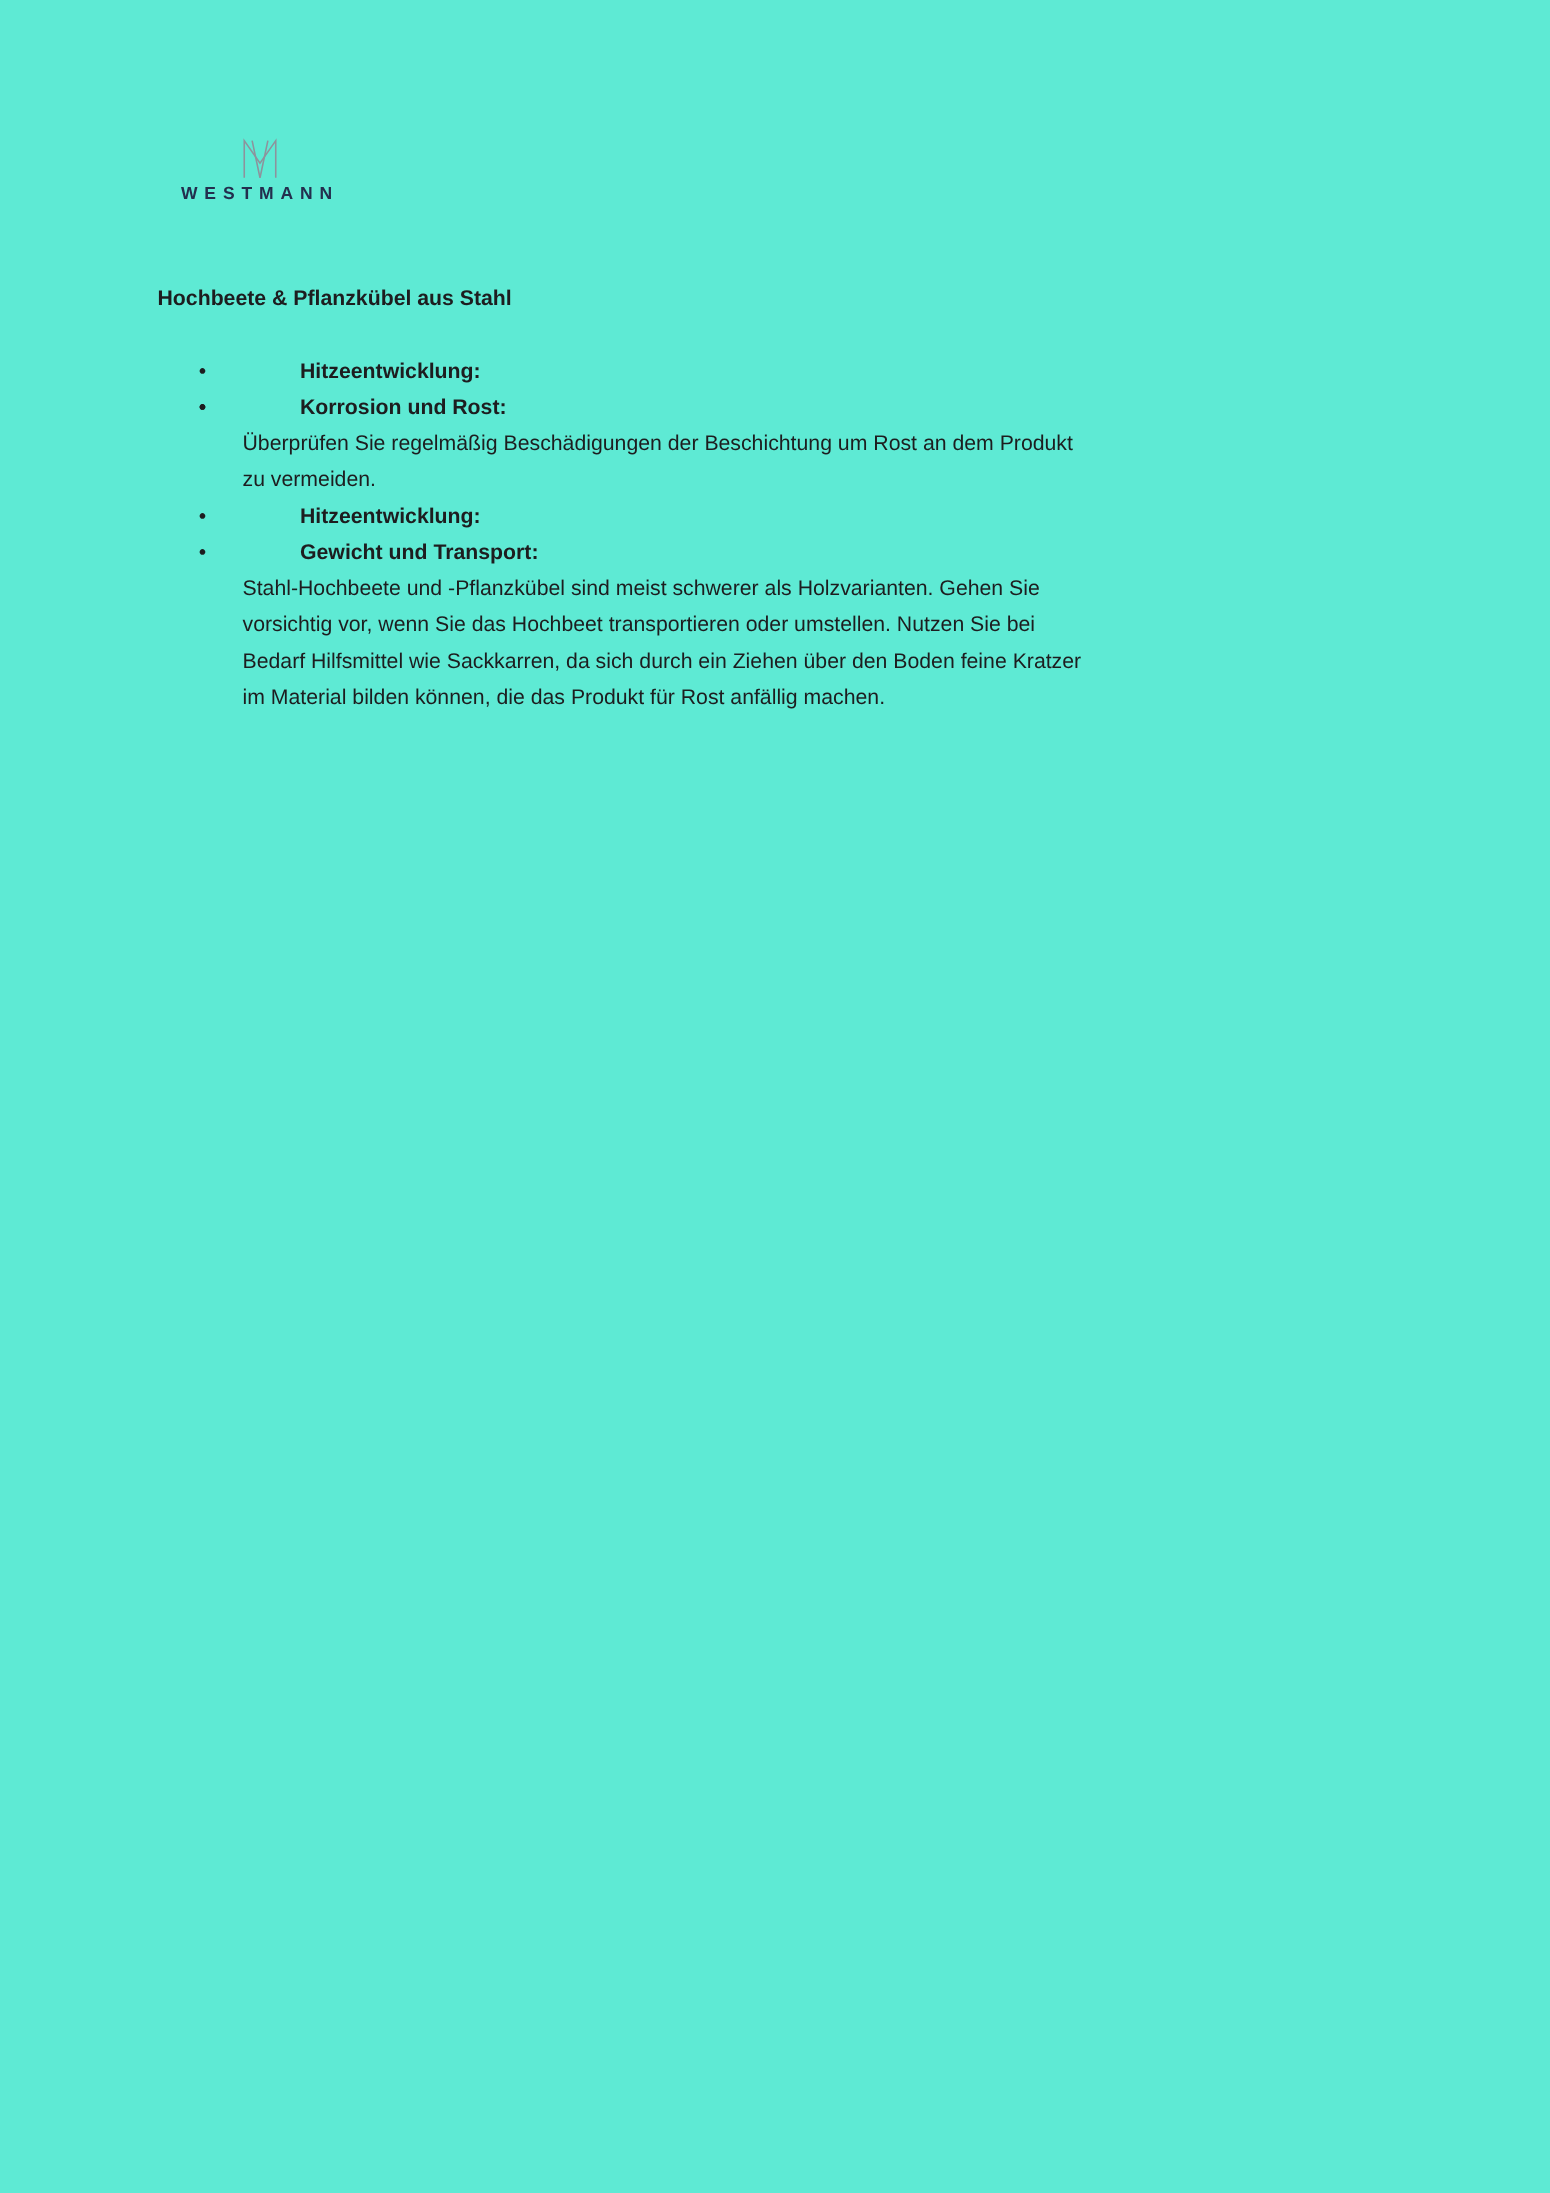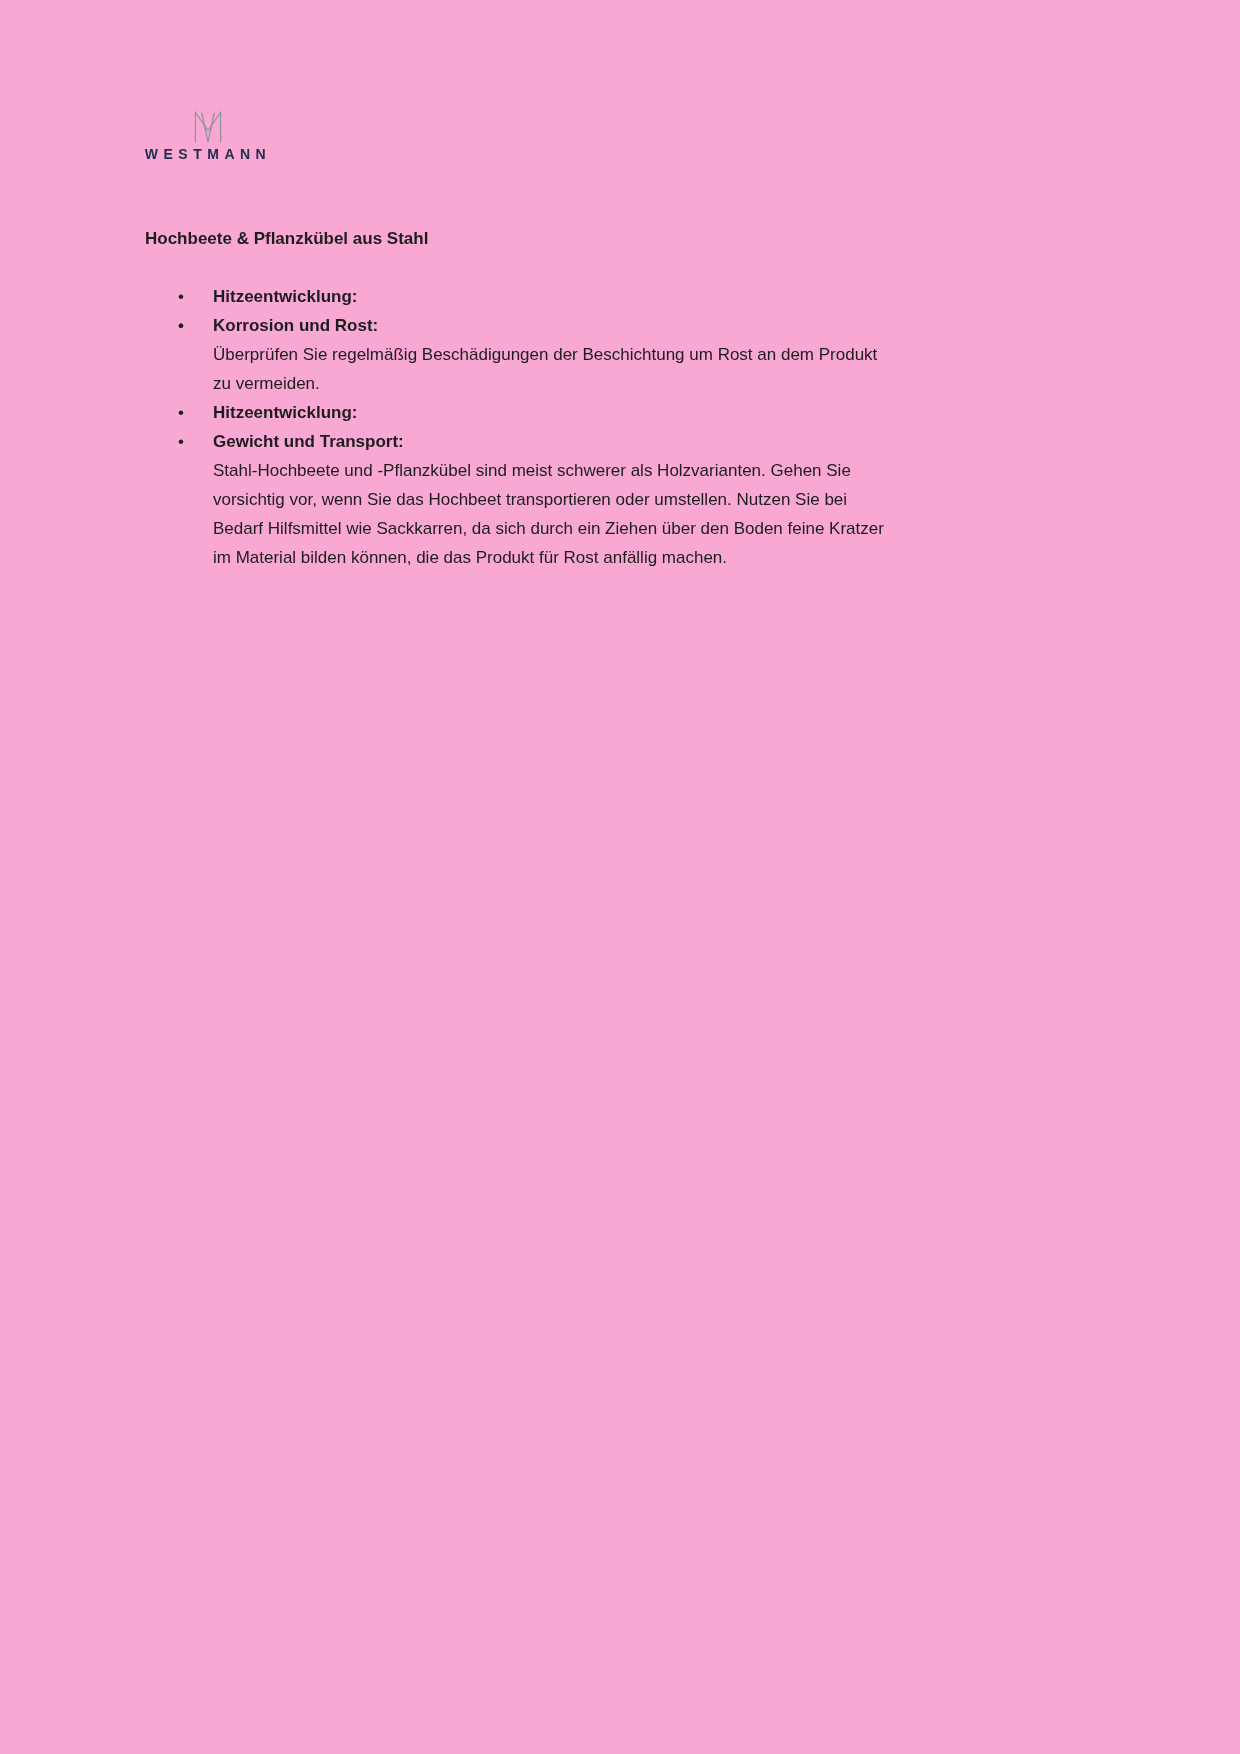--- a/index.html
+++ b/index.html
@@ -4,21 +4,21 @@
 <style>
   html, body {
     margin: 0;
     padding: 0;
     background: #ffffff;
   }
   .page {
     position: relative;
     width: 1240px;
     height: 1754px;
-    background: #f9a8d4;
+    background: #5eead4;
     font-family: "Liberation Sans", sans-serif;
     overflow: hidden;
   }
 
   
   .logo {
     position: absolute;
     left: 135px;
     top: 108px;
     width: 146px;
@@ -35,21 +35,21 @@
     font-size: 14px;
     font-weight: 700;
     letter-spacing: 5.5px;
     color: #232f4e;
     white-space: nowrap;
   }
 
   
   .content {
     position: absolute;
-    left: 145px;
+    left: 126px;
     top: 224px;
     width: 880px;
     font-size: 17px;
     line-height: 29px;
     color: #1d1d1f;
   }
   .doc-title {
     font-weight: 700;
     margin: 0;
     font-size: 17px;
@@ -72,20 +72,21 @@
   }
   ul.warning-list .bullet-dot {
     position: absolute;
     left: 33px;
     top: 0;
     font-size: 17px;
     line-height: 29px;
   }
   .bullet-heading {
     font-weight: 700;
+    margin-left: 46px;
   }
   .bullet-body {
     white-space: pre-line;
   }
 </style>
 </head>
 <body>
 
 <div class="page">
 

